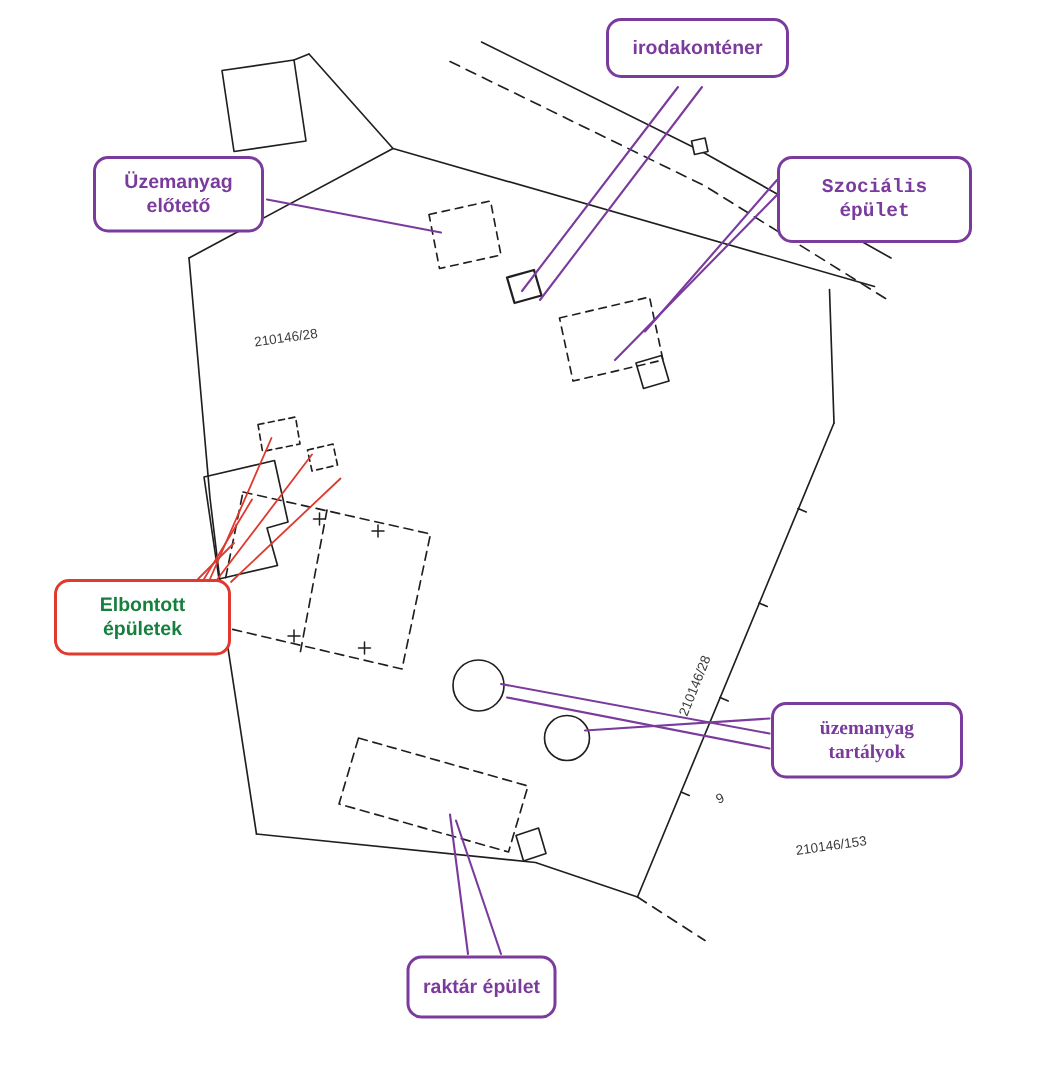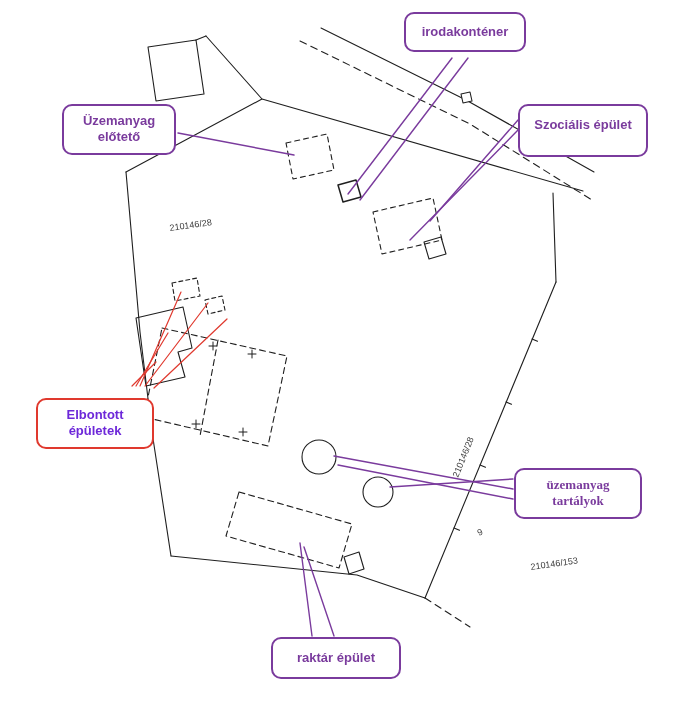--- a/index.html
+++ b/index.html
@@ -30,29 +30,28 @@
     color: #7a3b9d;
     font-size: 13px;
     font-weight: bold;
     text-align: center;
     padding: 7px 8px;
     line-height: 1.25;
     z-index: 2;
   }
   .callout.red {
     border-color: #e0392e;
-    color: #6d28d9;
-    margin-top: 12px;
+    color: #15803d;
   }
   #callout-irodakontener   { left: 404px; top: 12px;  width: 122px; padding-top: 10px; padding-bottom: 10px; }
   #callout-uzemanyag-eloteto { left: 62px;  top: 104px; width: 114px; }
-  #callout-szocialis       { left: 518px; top: 104px; width: 130px; padding-top: 11px; padding-bottom: 22px; }
+  #callout-szocialis       { left: 518px; top: 104px; width: 130px; padding-top: 11px; padding-bottom: 10px; font-family: Liberation Mono, monospace; }
   #callout-elbontott       { left: 36px;  top: 386px; width: 118px; }
   #callout-tartalyok       { left: 514px; top: 468px; width: 128px; font-family: Liberation Serif, serif; }
-  #callout-raktar          { left: 271px; top: 637px; width: 130px; padding-top: 11px; padding-bottom: 11px; }
+  #callout-raktar          { left: 271px; top: 637px; width: 100px; padding-top: 11px; padding-bottom: 11px; }
   .map-parcel-label {
     font-family: "Liberation Sans", sans-serif;
     font-size: 9px;
     fill: #3a3a3a;
   }
 </style>
 </head>
 <body>
 
 <div id="stage">

